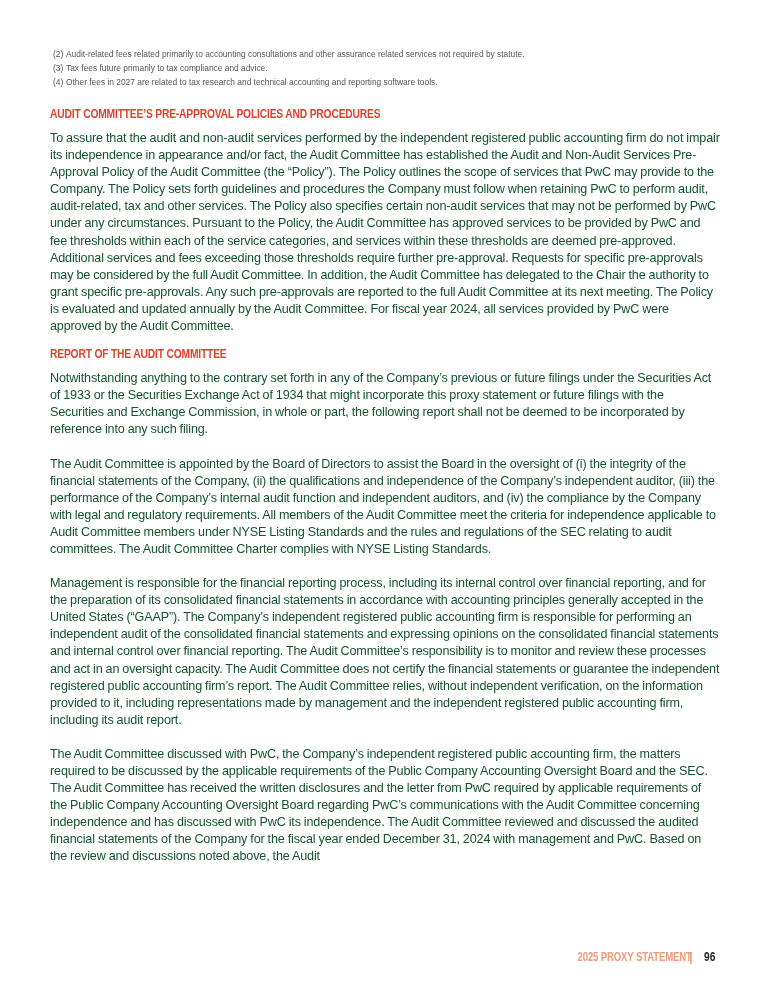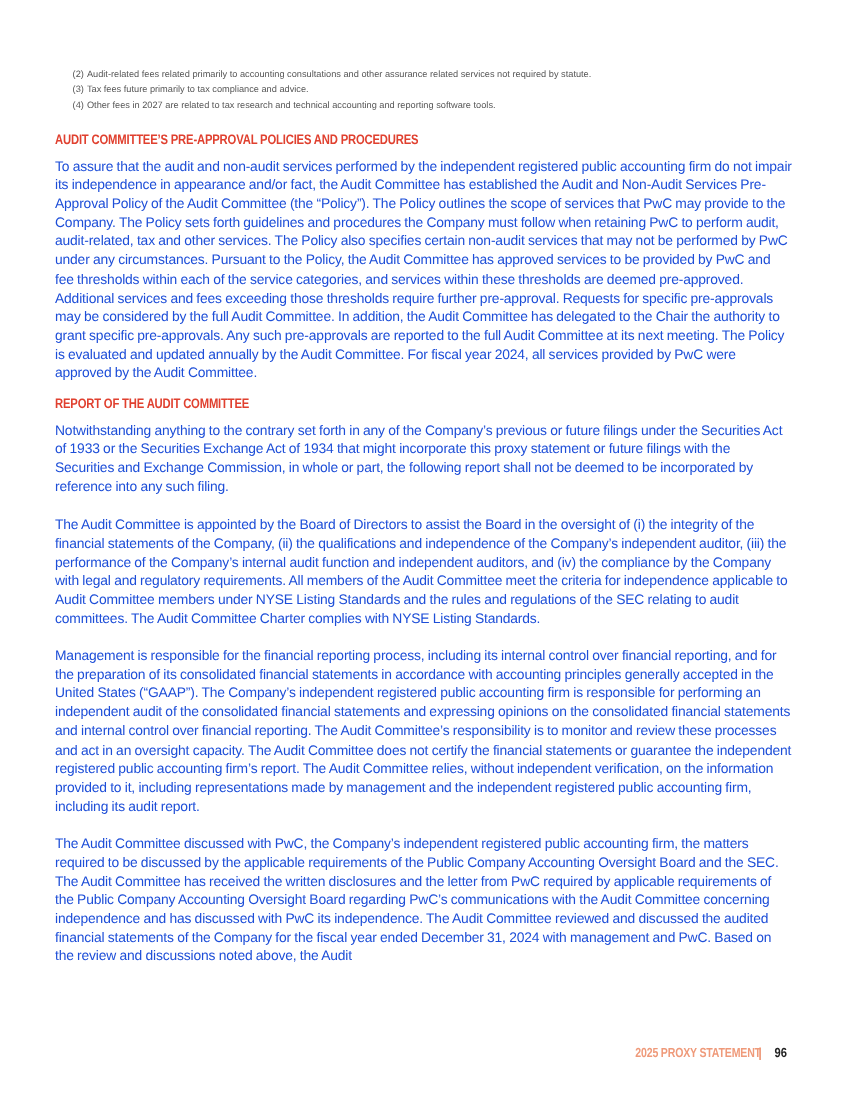--- a/index.html
+++ b/index.html
@@ -15,21 +15,21 @@
       font-family: "Liberation Sans", "DejaVu Sans", sans-serif;
       color: #5a5a5a;
     }
     .page {
       position: absolute;
       left: 50px;
       top: 44px;
       width: 670px;
     }
     .footnotes {
-      margin: 16px;
+      margin: 3px;
       padding: 0;
       list-style: none;
     }
     .footnote {
       font-size: 8.4px;
       line-height: 14px;
       color: #555555;
       white-space: nowrap;
     }
     .footnote .fn-num {
@@ -46,21 +46,21 @@
       transform: scaleX(0.82);
       transform-origin: left center;
       white-space: nowrap;
       margin: 0;
     }
     .h1 { margin-top: 17px; }
     .h2 { margin-top: 11px; }
     .para {
       font-size: 12.6px;
       line-height: 17.1px;
-      color: #1d4ed8;
+      color: #14532d;
       margin: 0;
       letter-spacing: -0.15px;
       word-spacing: -0.3px;
     }
     .para.after-heading { margin-top: 8px; }
     .para.gap { margin-top: 17px; }
     .footer {
       position: absolute;
       right: 52px;
       top: 950px;

